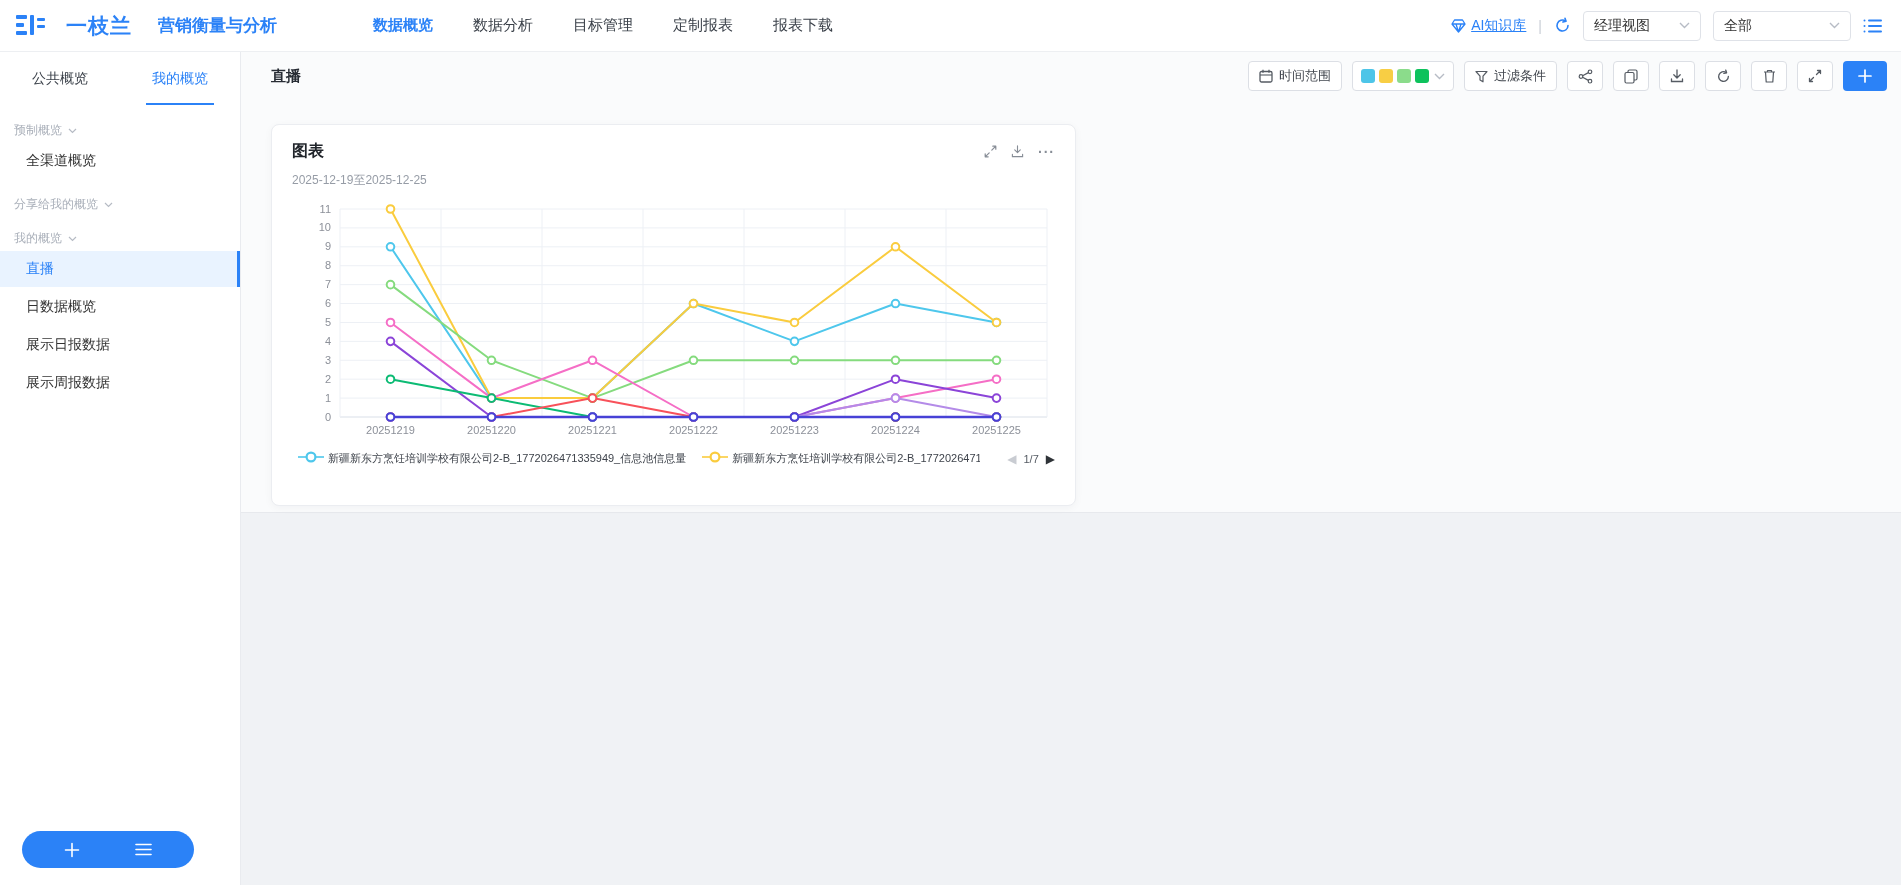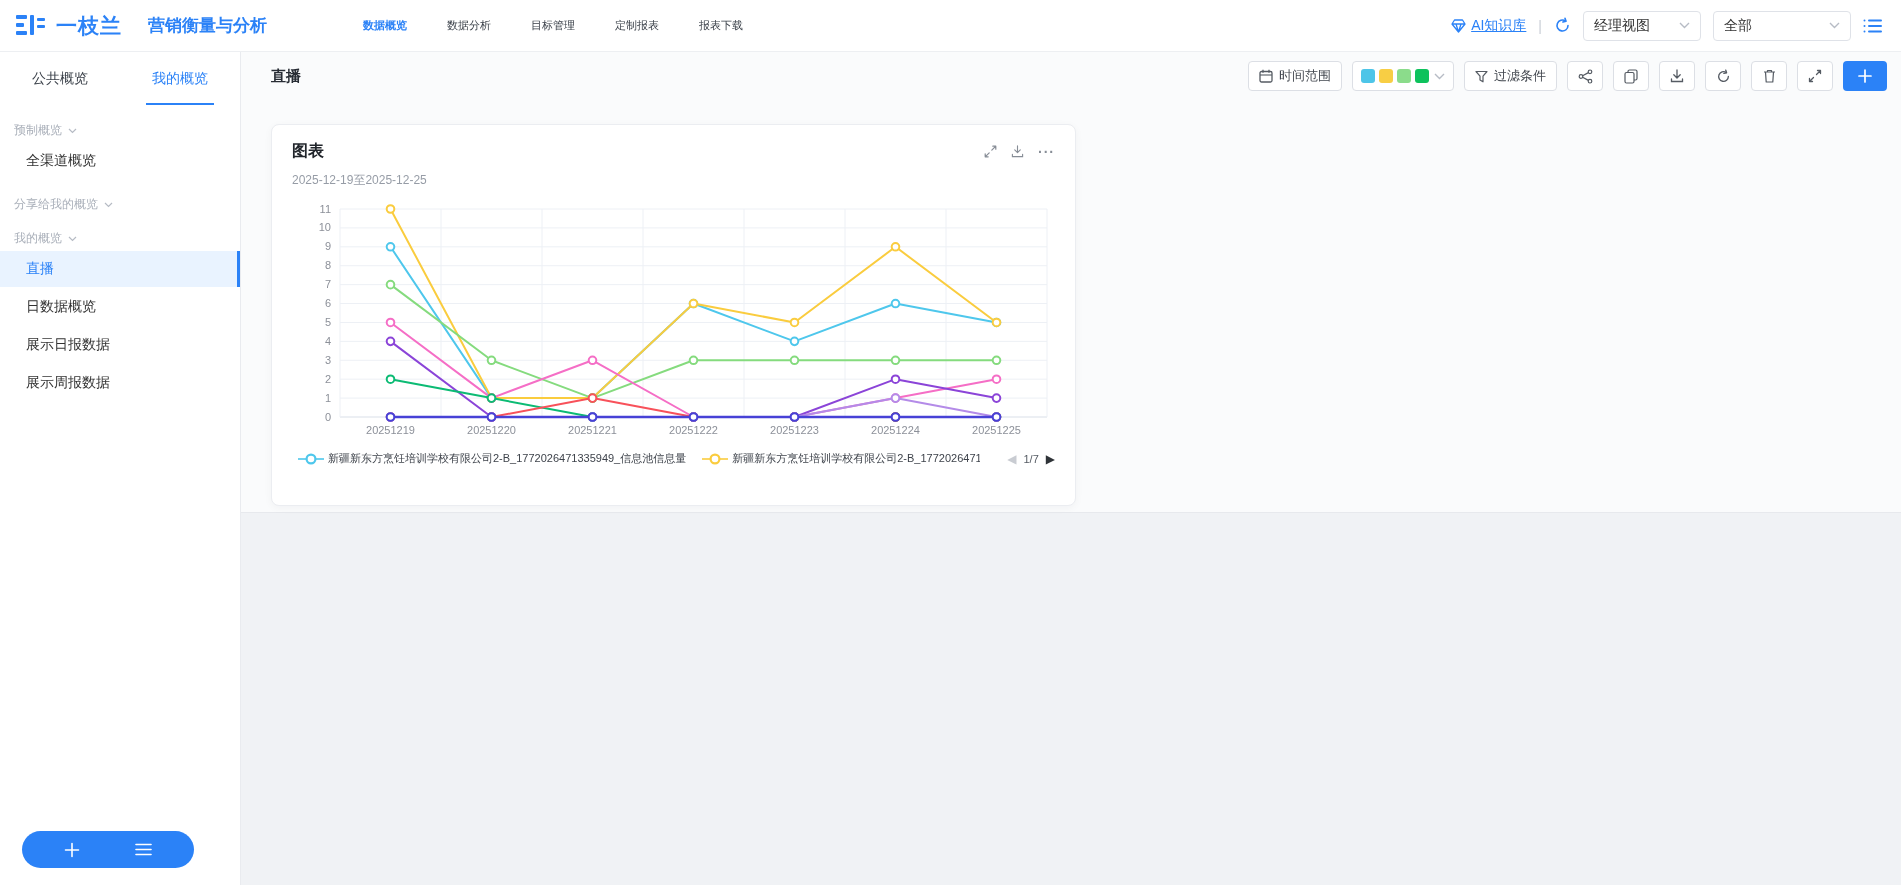--- a/index.html
+++ b/index.html
@@ -9,26 +9,26 @@
     font-family:"Liberation Sans", sans-serif;
     background:#F0F2F5; color:#333;
   }
   .app { display:flex; flex-direction:column; width:100%; height:100%; }
 
   
   .navbar {
     flex:0 0 52px; background:#fff; border-bottom:1px solid #EDEFF2;
     display:flex; align-items:center; padding:0 18px 0 16px;
   }
-  .brand { display:flex; align-items:center; gap:10px;text-align:center; }
+  .brand { display:flex; align-items:center; gap:20px;text-align:center; }
   .logo-mark { display:flex; align-items:center; }
   .logo-text { font-size:21px; font-weight:bold; color:#2B82F7; letter-spacing:1px; }
   .app-title { font-size:17px; font-weight:bold; color:#2B82F7; margin-left:26px; }
   .nav-tabs { display:flex; gap:40px; margin-left:96px; }
-  .nav-tab { font-size:11px; color:#3A4049; cursor:pointer;text-align:center; }
+  .nav-tab { font-size:15px; color:#3A4049; cursor:pointer;text-align:center; }
   .nav-tab.active { color:#2B82F7; font-weight:bold; }
   .nav-right { margin-left:auto; display:flex; align-items:center; gap:12px; }
   .ai-link { display:flex; align-items:center; gap:5px; color:#2B82F7; font-size:14px; cursor:pointer;text-decoration:underline; }
   .pipe { color:#C9CEd6; font-size:14px; }
   .select {
     height:30px; border:1px solid #DFE2E8; border-radius:4px; background:#fff;
     display:flex; align-items:center; padding:0 10px; font-size:14px; color:#333; cursor:pointer;
   }
   .select .chev { margin-left:auto; }
   .select.view { width:118px; }
@@ -100,21 +100,21 @@
     background:#fff; border:1px solid #EBEDF1; border-radius:8px;
     box-shadow:0 2px 8px rgba(30,35,44,0.04); padding:16px 20px 10px 20px;
   }
   .card-head { display:flex; align-items:center; }
   .card-title { font-size:16px; font-weight:bold; color:#21252B; }
   .card-icons { margin-left:auto; display:flex; align-items:center; gap:14px; color:#878D96; }
   .card-icons .ic { cursor:pointer; display:flex; align-items:center; }
   .card-date { margin-top:10px; font-size:12px; color:#969CA6; }
   .chart-wrap { margin-top:10px; }
   .legend-row { display:flex; align-items:center; margin-top:0px; padding-left:6px; font-size:11px; color:#3E434B; }
-  .legend-item { display:flex; align-items:center; gap:4px; margin-right:16px; cursor:pointer; min-width:0; }
+  .legend-item { display:flex; gap:4px; margin-right:16px; cursor:pointer; min-width:0; }
   .legend-item .txt { white-space:nowrap; }
   .legend-item.clip .txt { max-width:248px; overflow:hidden; }
   .legend-pager { margin-left:auto; display:flex; align-items:center; gap:7px; font-size:11px; color:#555B63; flex:0 0 auto; }
   .pg-prev { color:#C9CCD2; font-size:12px; cursor:pointer; }
   .pg-next { color:#2F3338; font-size:12px; cursor:pointer; }
 
   svg { display:block; }
   text { font-family:"Liberation Sans", sans-serif; }
 </style>
 </head>

